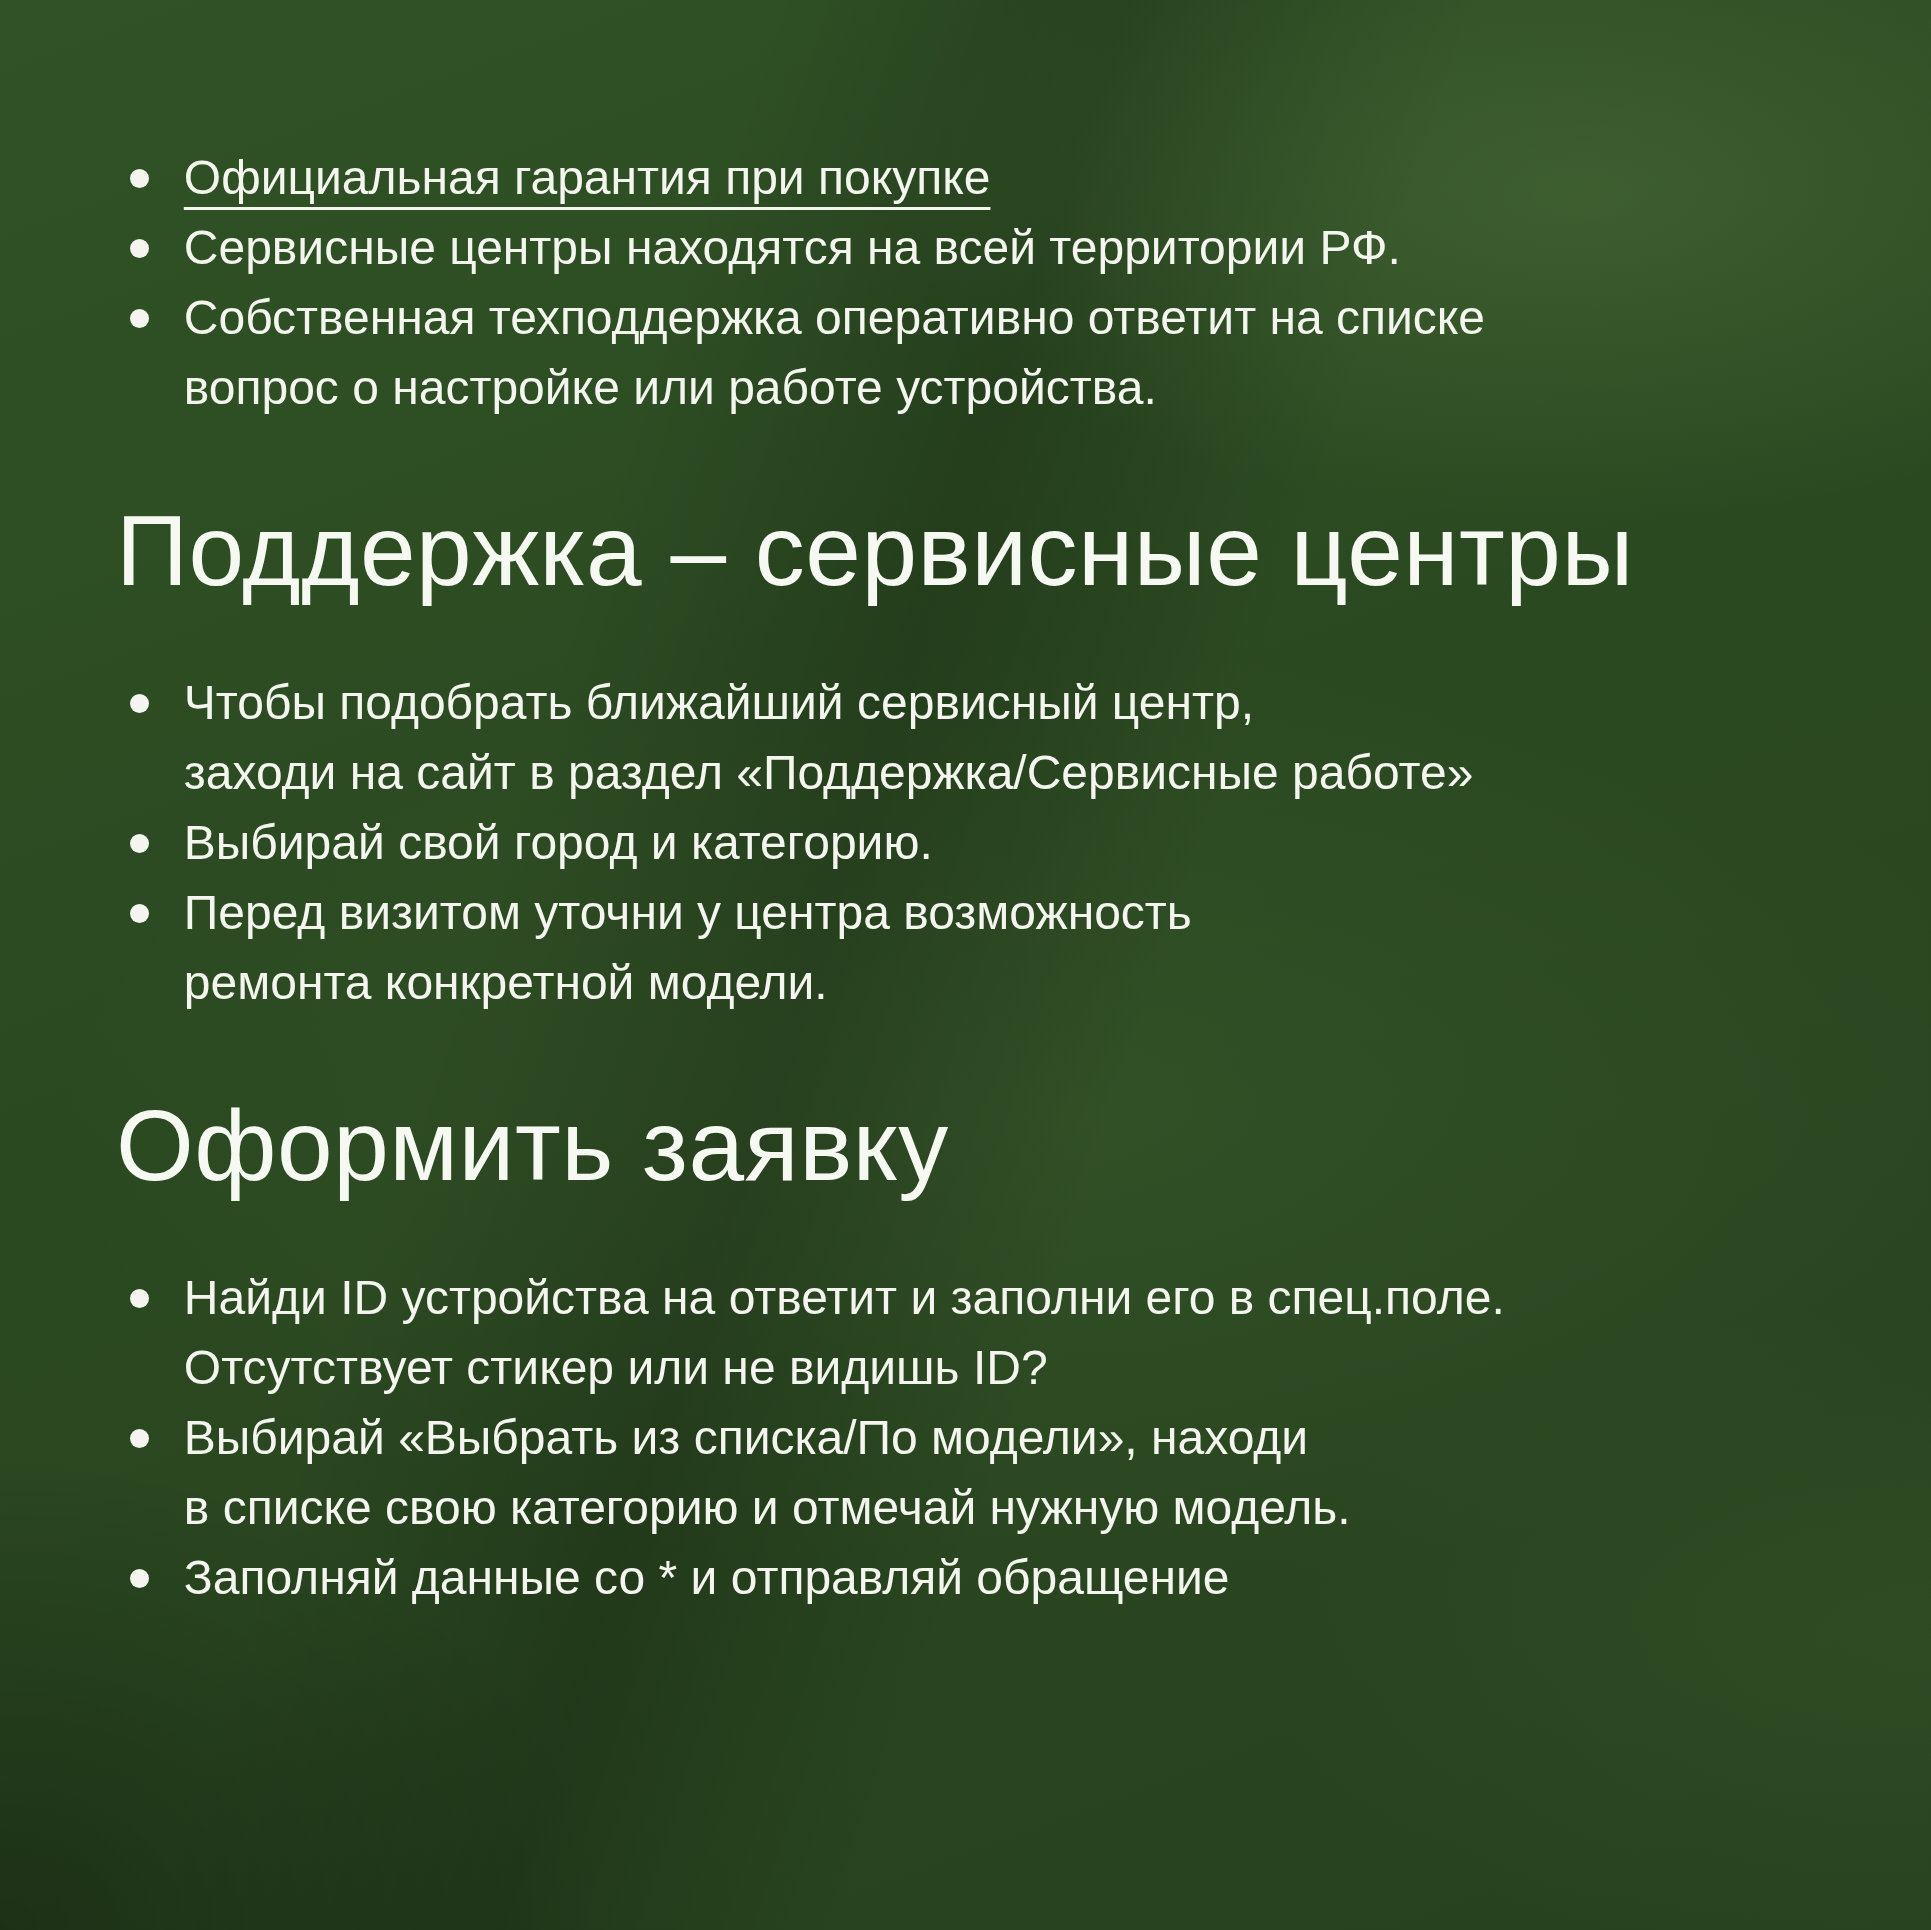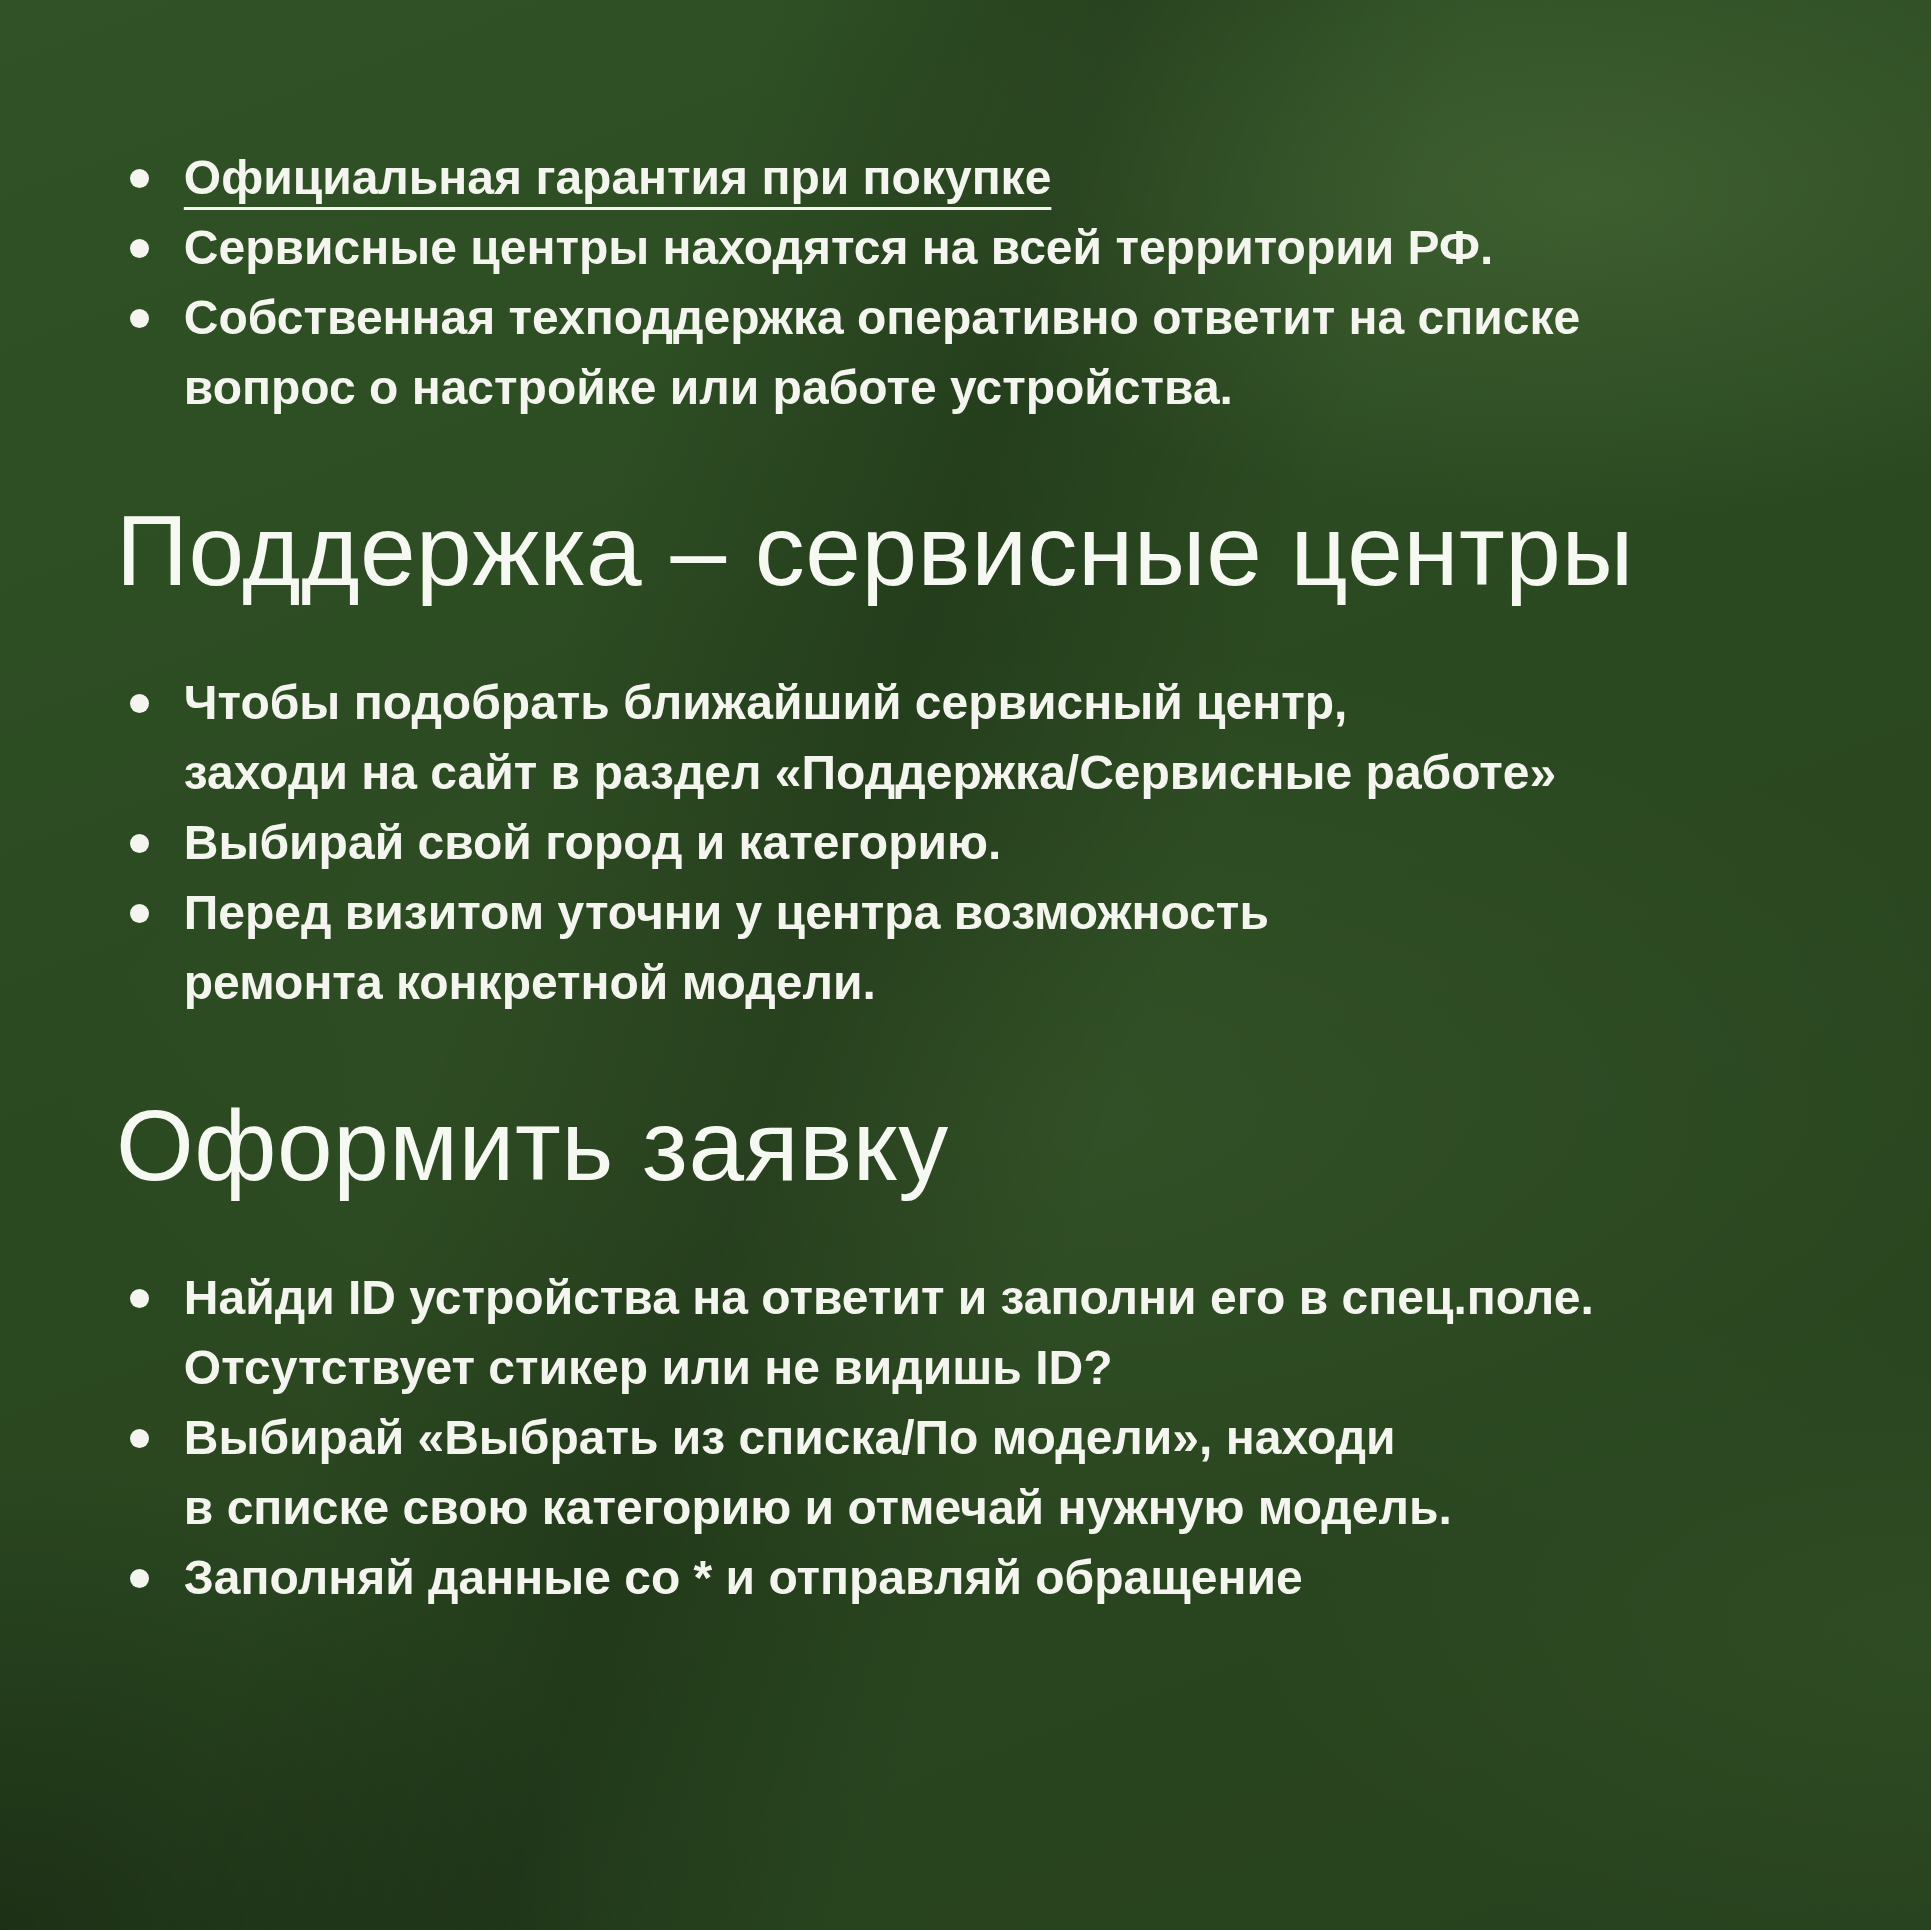--- a/index.html
+++ b/index.html
@@ -36,21 +36,21 @@
     color: #f6f8f2;
   }
   .section { margin: 0; }
   .section + .section { margin-top: 67px; }
   .bullet-list {
     list-style: none;
     margin: 58px 0 0 0;
     padding: 0;
     font-size: 48px;
     line-height: 70px;
-    font-weight: 700;
+    font-weight: 400;
   }
   .bullet-item {
     display: flex;
     align-items: flex-start;
   }
   .bullet-dot {
     flex: none;
     width: 19.3px;
     height: 19.3px;
     border-radius: 50%;

